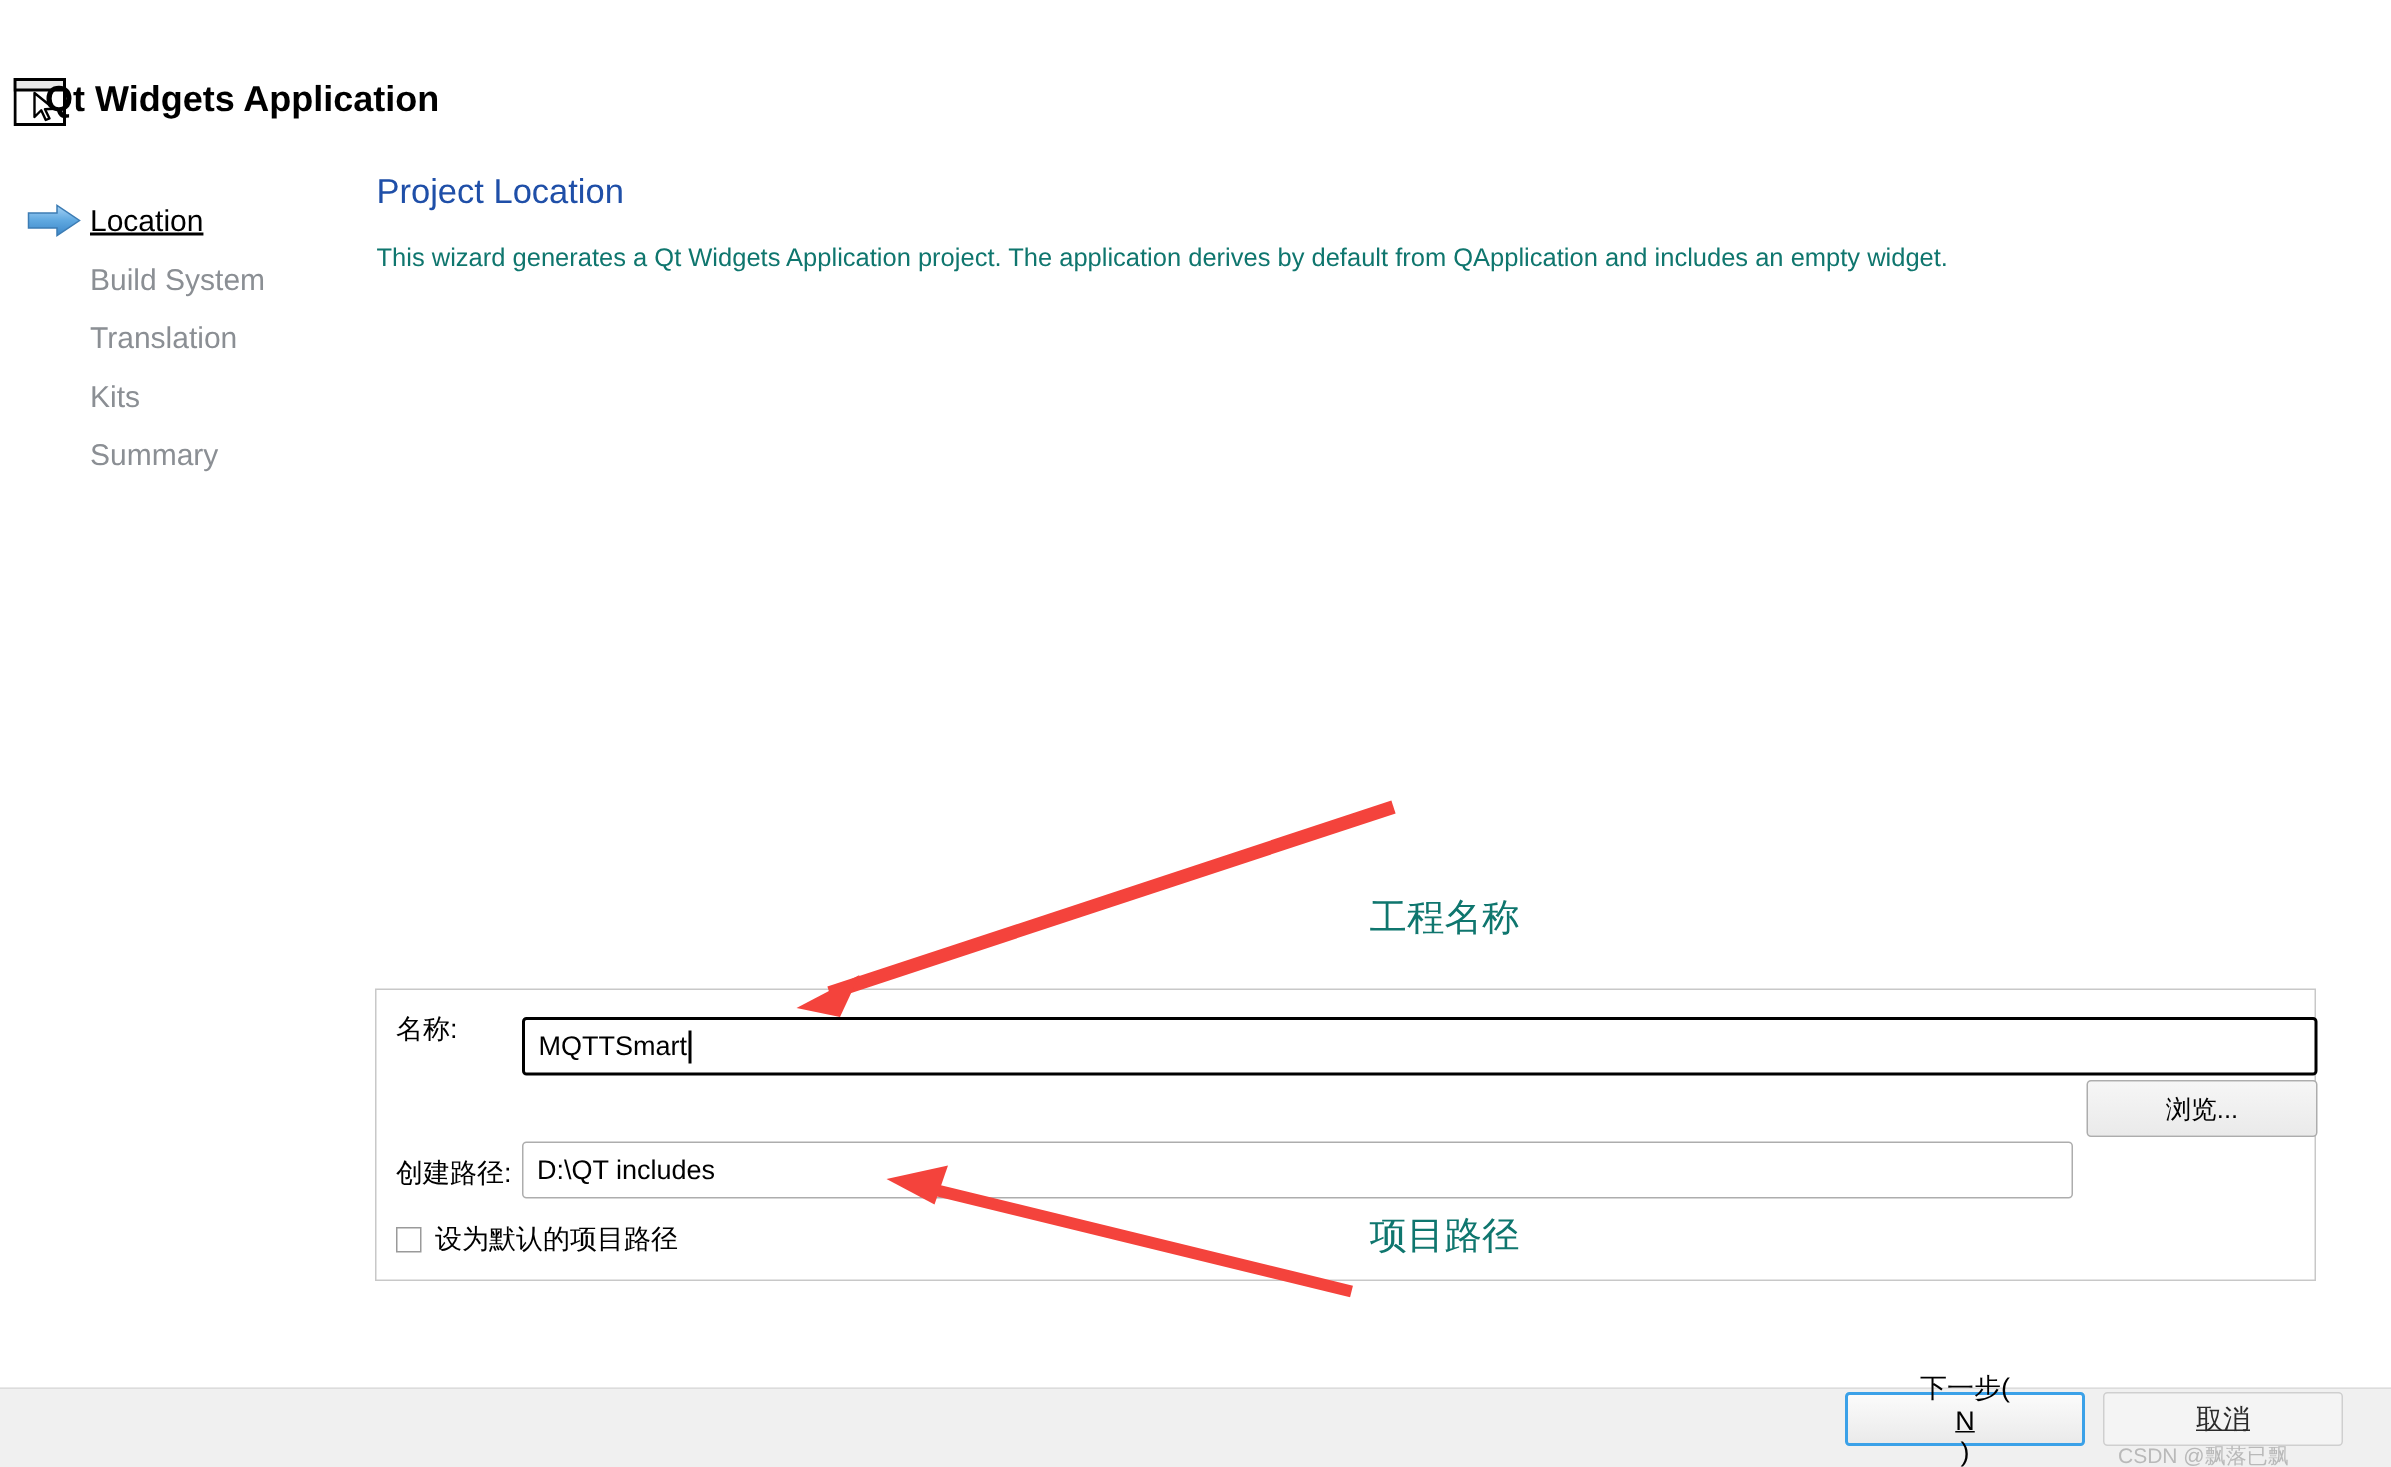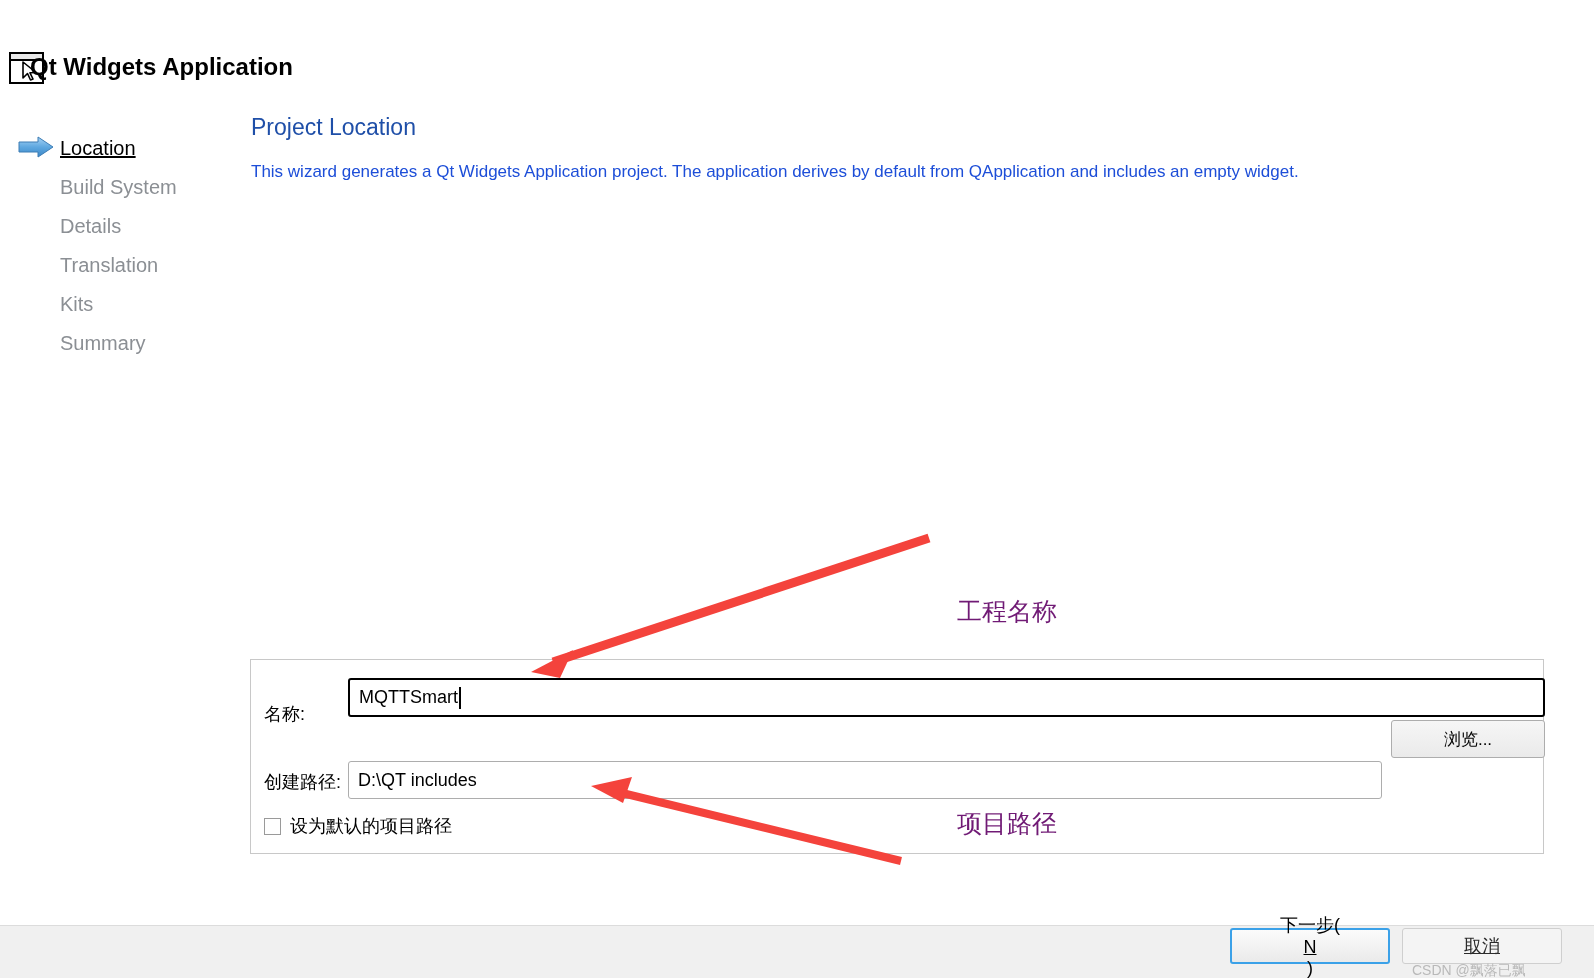--- a/index.html
+++ b/index.html
@@ -74,36 +74,36 @@
     position: absolute;
     left: 251px; top: 114px;
     font-size: 23px;
     color: #1f4fa8;
     white-space: nowrap;
   }
   #page-description {
     position: absolute;
     left: 251px; top: 162px;
     font-size: 17px;
-    color: #1d4ed8;
+    color: #0f766e;
     white-space: nowrap;
   }
 
   
   #form-panel {
     position: absolute;
     left: 250px; top: 659px;
     width: 1294px; height: 195px;
     border: 1px solid #c8c8c8;
     box-sizing: border-box;
     background: #ffffff;
   }
   #label-name {
     position: absolute;
-    left: 264px; top: 702px;
+    left: 264px; top: 674px;
     font-size: 18px;
     white-space: nowrap;
   }
   #name-input {
     position: absolute;
     left: 348px; top: 678px;
     width: 1197px; height: 39px;
     box-sizing: border-box;
     border: 2px solid #000000;
     border-radius: 3px;
@@ -176,23 +176,22 @@
   }
   #default-path-label {
     font-size: 18px;
     white-space: nowrap;
   }
 
   
   .annotation-text {
     position: absolute;
     font-size: 25px;
-    color: #701a75;
-    white-space: nowrap;
-    margin-left: 44px;
+    color: #0f766e;
+    white-space: nowrap;
   }
   #annotation-name-text  { left: 913px; top: 595px; }
   #annotation-path-text  { left: 913px; top: 807px; }
   #annotation-overlay {
     position: absolute;
     left: 0; top: 0;
     width: 1594px; height: 978px;
     pointer-events: none;
   }
 
@@ -271,23 +270,20 @@
       </defs>
       <path d="M1 6 L20 6 L20 1 L35 11 L20 21 L20 16 L1 16 Z" fill="url(#agrad)" stroke="#3c7cb4" stroke-width="1"></path>
     </svg>
     <span class="step-label">Location</span>
   </div>
 
   <div class="step-row">
     <span class="step-label">Build System</span>
   </div>
 
-  <div class="step-row">
-    <span class="step-label">Details</span>
-  </div>
 
   <div class="step-row">
     <span class="step-label">Translation</span>
   </div>
 
   <div class="step-row">
     <span class="step-label">Kits</span>
   </div>
 
   <div class="step-row">

